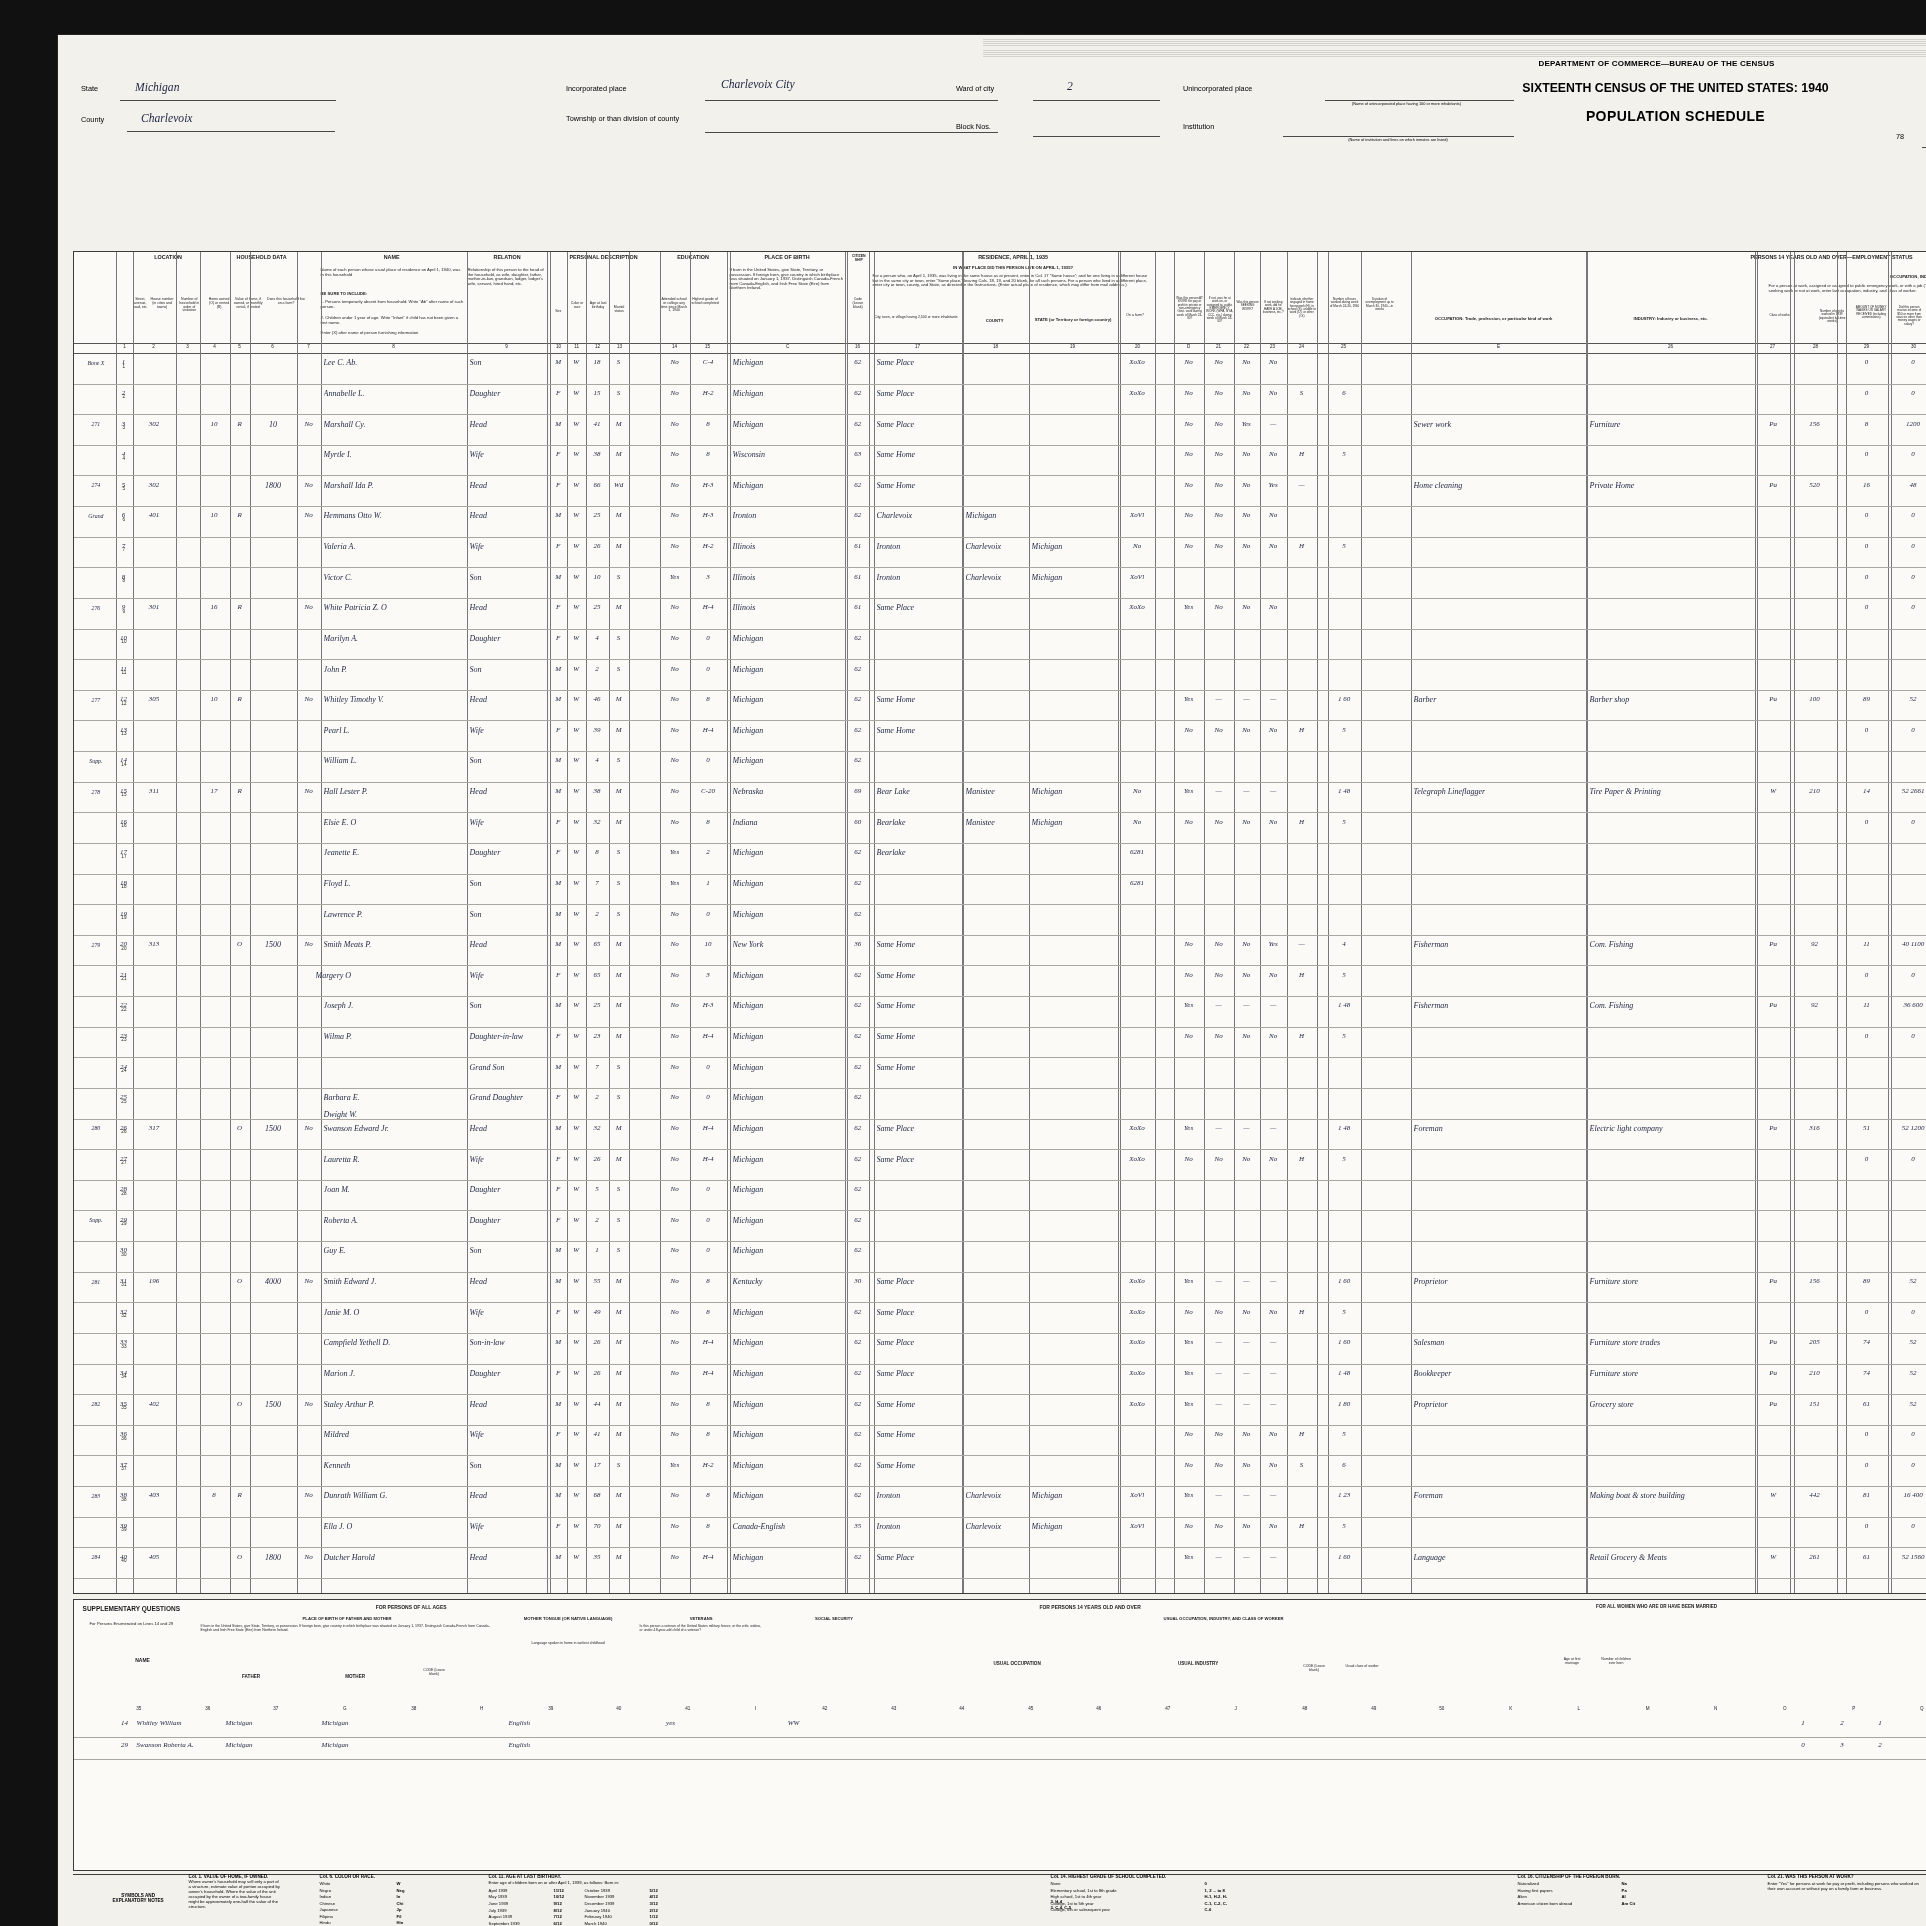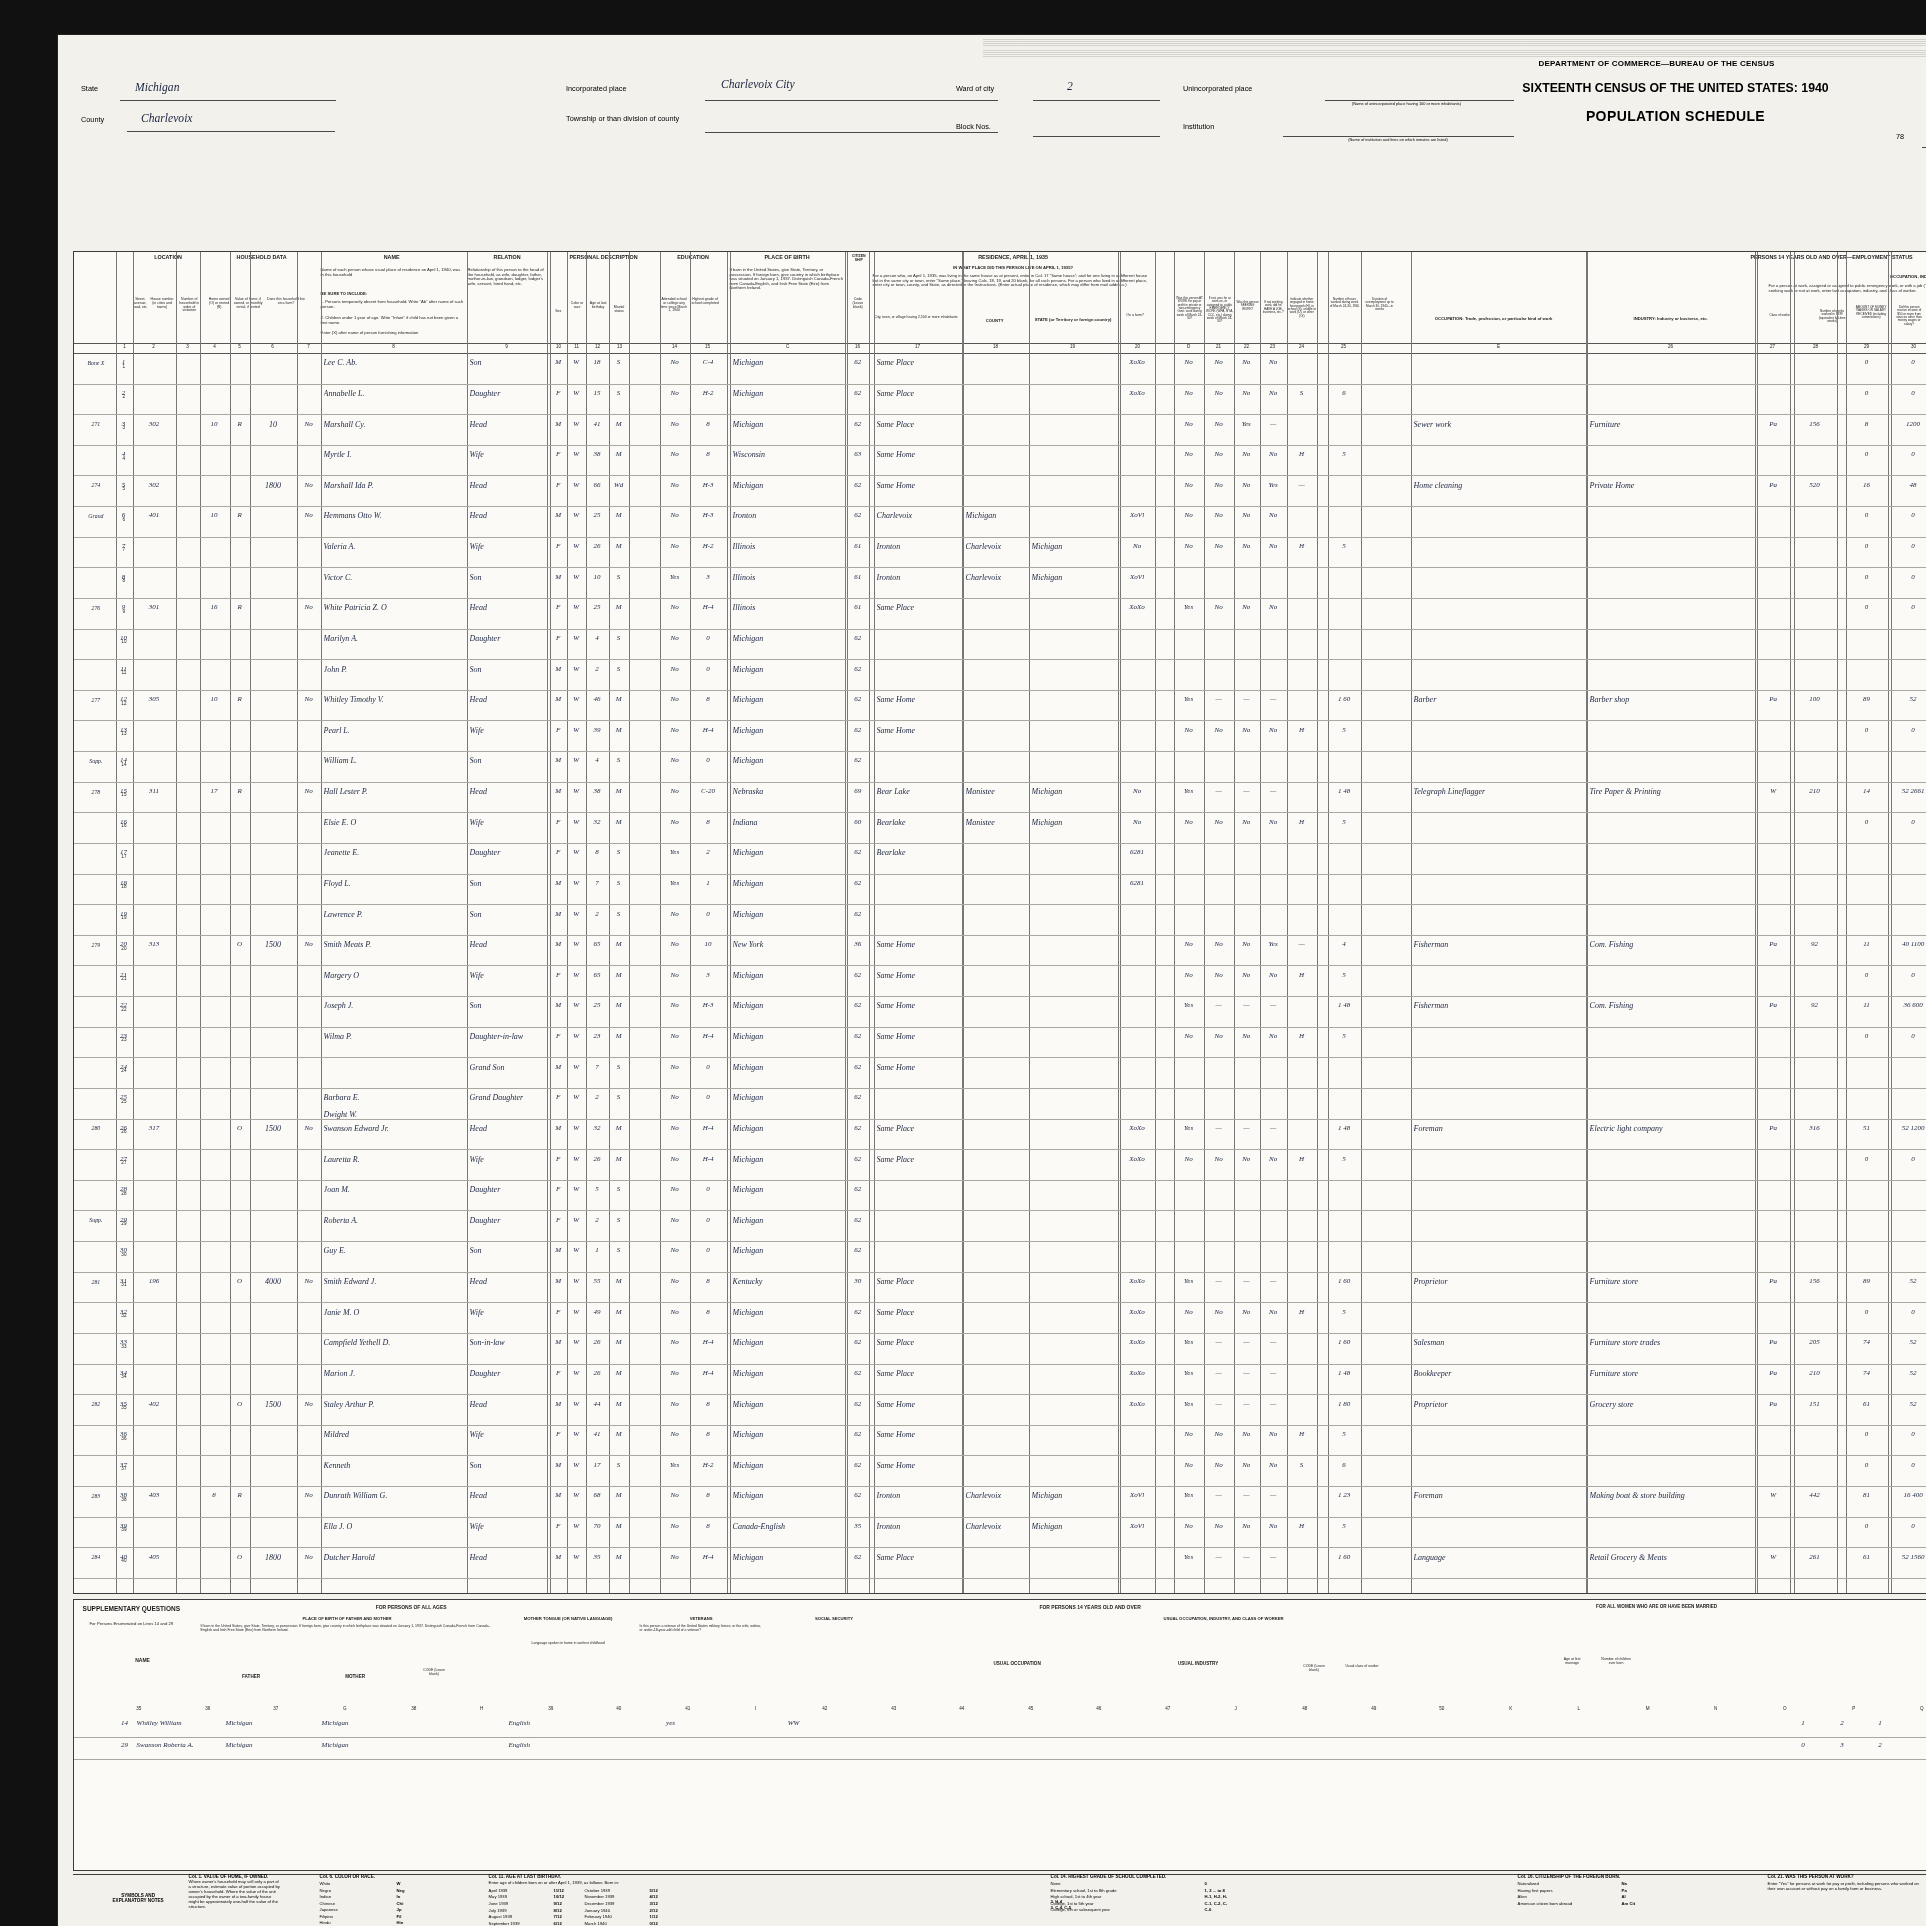--- a/index.html
+++ b/index.html
@@ -642,21 +642,21 @@
           <div class="entry sm" style="left: 1213px; top: 688px; width: 30px; text-align: center;">—</div>
           <div class="entry sm" style="left: 1254px; top: 688px; width: 33px; text-align: center;">4</div>
           <div class="entry" style="left: 1340px; top: 688px; width: 172px; overflow: hidden;">Fisherman</div>
           <div class="entry" style="left: 1516px; top: 688px; width: 164px; overflow: hidden;">Com. Fishing</div>
           <div class="entry sm" style="left: 1683px; top: 688px; width: 33px; text-align: center;">Pa</div>
           <div class="entry sm" style="left: 1720px; top: 688px; width: 42px; text-align: center;">92</div>
           <div class="entry sm" style="left: 1772px; top: 688px; width: 42px; text-align: center;">11</div>
           <div class="entry sm" style="left: 1817px; top: 688px; width: 45px; text-align: center;">40 1100</div>
           <div class="rowsep" style="top: 744px;"></div>
           <div class="entry sm" style="left: 42px; top: 719px; width: 16px; text-align: center;">21</div>
-          <div class="entry" style="left: 250px; top: 719px; width: 143px; overflow: hidden; font-style: italic;">Margery O</div>
+          <div class="entry" style="left: 242px; top: 719px; width: 143px; overflow: hidden; font-style: italic;">Margery O</div>
           <div class="entry" style="left: 396px; top: 719px; width: 76px; overflow: hidden;">Wife</div>
           <div class="entry sm" style="left: 476px; top: 719px; width: 17px; text-align: center;">F</div>
           <div class="entry sm" style="left: 493px; top: 719px; width: 19px; text-align: center;">W</div>
           <div class="entry sm" style="left: 512px; top: 719px; width: 23px; text-align: center;">65</div>
           <div class="entry sm" style="left: 535px; top: 719px; width: 20px; text-align: center;">M</div>
           <div class="entry sm" style="left: 586px; top: 719px; width: 30px; text-align: center;">No</div>
           <div class="entry sm" style="left: 616px; top: 719px; width: 37px; text-align: center;">3</div>
           <div class="entry" style="left: 659px; top: 719px; width: 112px; overflow: hidden;">Michigan</div>
           <div class="entry sm" style="left: 773px; top: 719px; width: 22.3px; text-align: center;">62</div>
           <div class="entry" style="left: 803px; top: 719px; width: 84px; overflow: hidden;">Same Home</div>

